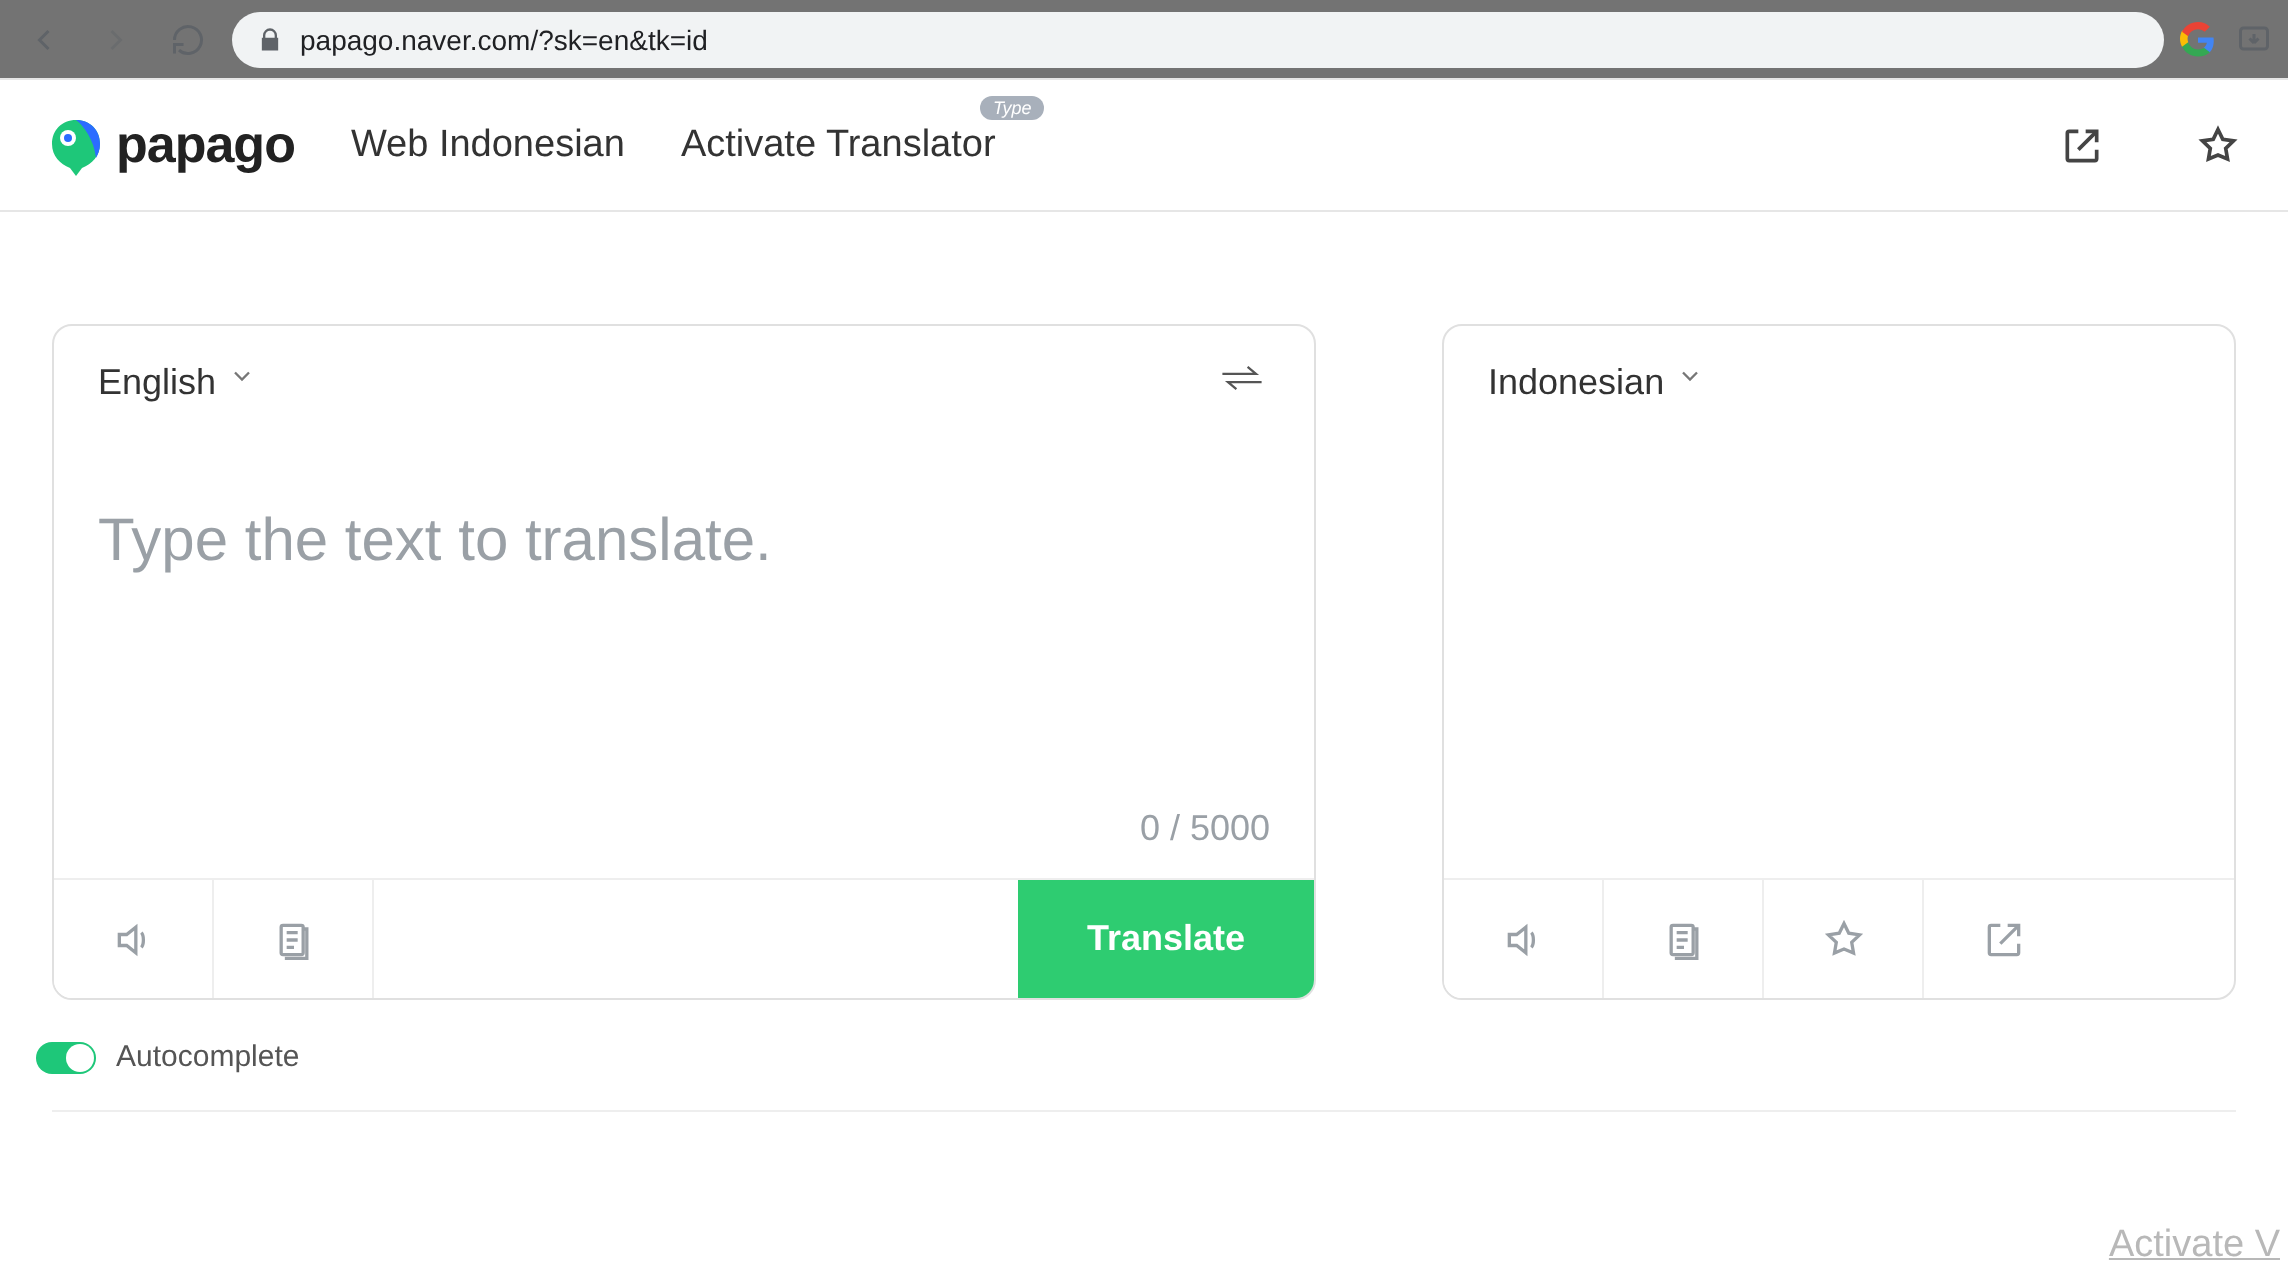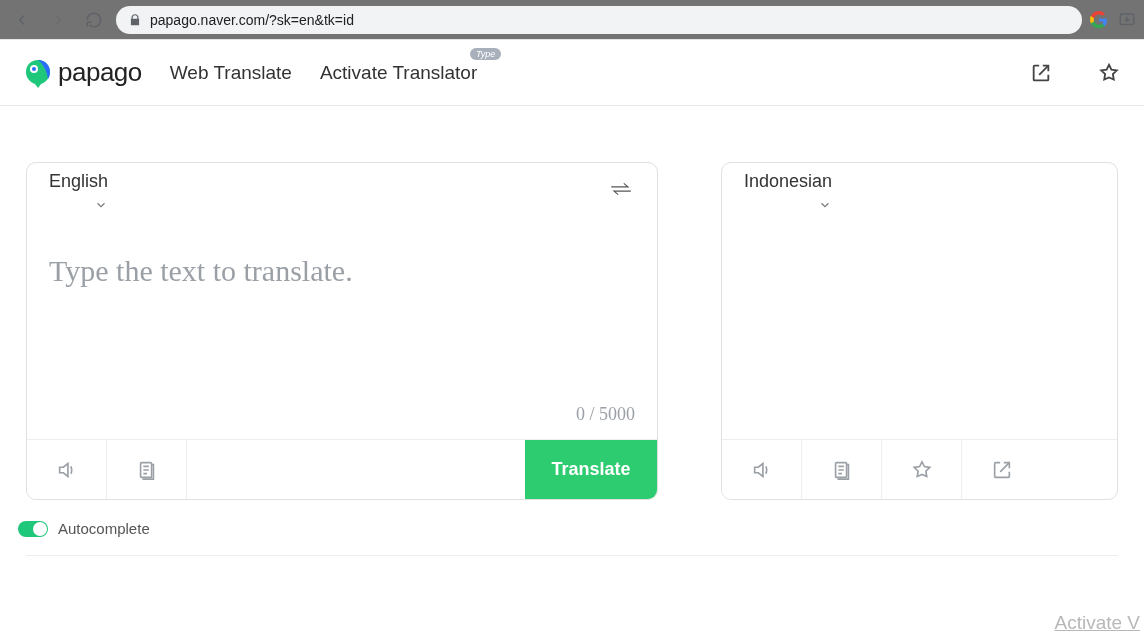--- a/index.html
+++ b/index.html
@@ -10,46 +10,46 @@
   .nav-btn svg { width: 18px; height: 18px; }
   .url-bar { flex: 1; height: 28px; background: #f1f3f4; border-radius: 14px; display: flex; align-items: center; padding: 0 12px; gap: 8px; color: #202124; font-size: 14px; }
   .url-bar .lock { width: 14px; height: 14px; color: #5f6368; }
   .tool-right { display: flex; gap: 10px; align-items: center; }
   .tool-right .g-icon { width:18px; height:18px; }
   .tool-right .share-in { width:18px; height:18px; color:#5f6368; }
 
   
   .header { height: 66px; display: flex; align-items: center; padding: 0 24px; gap: 28px; border-bottom: 1px solid #e6e6e6; }
   .logo { display: flex; align-items: center; gap: 6px; cursor: pointer; }
-  .logo-word { font-weight: 400; font-size: 26px; color: #222; letter-spacing: -0.5px; }
+  .logo-word { font-weight: 700; font-size: 26px; color: #222; letter-spacing: -0.5px; }
   .nav-link { font-size: 19px; color: #333; cursor: pointer; position: relative; }
   .badge-beta { position: absolute; top: -14px; right: -24px; background: #a8b0bb; color: #fff; font-size: 9px; padding: 1px 6px; border-radius: 7px; font-style: italic; }
   .header-spacer { flex: 1; }
   .header-icon { width: 22px; height: 22px; color: #444; cursor: pointer; margin-left: 18px; }
 
   
   .main { padding: 56px 26px 0 26px; display: flex; gap: 16px; }
   .panel { border: 1px solid #e0e0e0; border-radius: 10px; background: #fff; display: flex; flex-direction: column; overflow: hidden; }
   .panel.source { flex: 0 0 632px; }
   .panel.target { flex: 1; margin-left: 47px; }
   .panel-head { height: 56px; display: flex; align-items: center; padding: 0 22px; color: #333; font-size: 18px; }
-  .lang-sel { display: flex; align-items: flex-end; gap: 6px; cursor: pointer; flex-direction: column; }
+  .lang-sel { display: flex; align-items: flex-start; gap: 6px; cursor: pointer; }
   .chev { width: 14px; height: 14px; color: #777; }
   .swap { margin-left: auto; color: #555; cursor: pointer; }
   .swap svg { width: 28px; height: 20px; }
-  .panel-body { padding: 0 22px; flex: 1; position: relative; border-top: 1px solid transparent; font-family: Liberation Serif, serif; }
+  .panel-body { padding: 0 22px; flex: 1; position: relative; border-top: 1px solid transparent; }
   .source .panel-body { min-height: 220px; }
   .target .panel-body { min-height: 220px; }
   .placeholder { color: #9aa0a6; font-size: 30px; margin-top: 34px; font-weight: 400; }
   .char-count { position: absolute; right: 22px; bottom: 14px; color: #9aa0a6; font-size: 18px; margin-left: 12px; }
   .panel-foot { height: 60px; border-top: 1px solid #eee; display: flex; align-items: stretch; }
   .foot-btn { width: 80px; display: flex; align-items: center; justify-content: center; border-right: 1px solid #eee; color: #9aa0a6; cursor: pointer; background: #fff; }
   .foot-btn svg { width: 22px; height: 22px; }
   .foot-spacer { flex: 1; }
-  .translate-btn { width: 132px; background: #2ecc71; color: #fff; font-size: 18px; font-weight: 600; display: flex; align-items: center; justify-content: center; cursor: pointer; }
+  .translate-btn { width: 148px; background: #2ecc71; color: #fff; font-size: 18px; font-weight: 600; display: flex; align-items: center; justify-content: center; cursor: pointer; }
   .translate-btn { border-left: none; }
 
   
   .auto-row { display: flex; align-items: flex-end; gap: 10px; padding: 20px 26px 0 18px; color: #555; font-size: 15px; }
   .toggle { width: 30px; height: 16px; background: #1ec779; border-radius: 8px; position: relative; cursor: pointer; }
   .toggle::after { content: ""; position: absolute; right: 1px; top: 1px; width: 14px; height: 14px; background: #fff; border-radius: 50%; }
 
   .activate { position: absolute; right: 4px; bottom: 6px; color: #b8b8b8; font-size: 19px; text-decoration: underline; }
 
   .divider { height: 1px; background: #eee; margin: 18px 26px 0 26px; }
@@ -97,21 +97,21 @@
 <div class="header">
   <div class="logo">
     <svg width="28" height="30" viewBox="0 0 28 30">
       <path fill="#1ec779" d="M14 2c7 0 12 5 12 12 0 6-4 10-9 12l-3 4-3-4C6 24 2 20 2 14 2 7 7 2 14 2z"></path>
       <circle cx="10" cy="11" r="4" fill="#fff"></circle>
       <circle cx="10" cy="11" r="2" fill="#2b6cff"></circle>
       <path fill="#2b6cff" d="M14 2c7 0 12 5 12 12 0 3-1 5-2 7-1-9-6-16-10-19z"></path>
     </svg>
     <span class="logo-word">papago</span>
   </div>
-  <span class="nav-link">Web Translate</span>
+  <span class="nav-link">Web Indonesian</span>
   <span class="nav-link">
     <span>Activate Translator</span>
     <span class="badge-beta">Type</span>
   </span>
   <div class="header-spacer"></div>
   <svg class="header-icon" viewBox="0 0 24 24" fill="none" stroke="currentColor" stroke-width="2">
       <path d="M14 4h6v6"></path>
       <path d="M20 4L10 14"></path>
       <path d="M20 14v5a1 1 0 0 1-1 1H5a1 1 0 0 1-1-1V5a1 1 0 0 1 1-1h5"></path>
     </svg>

